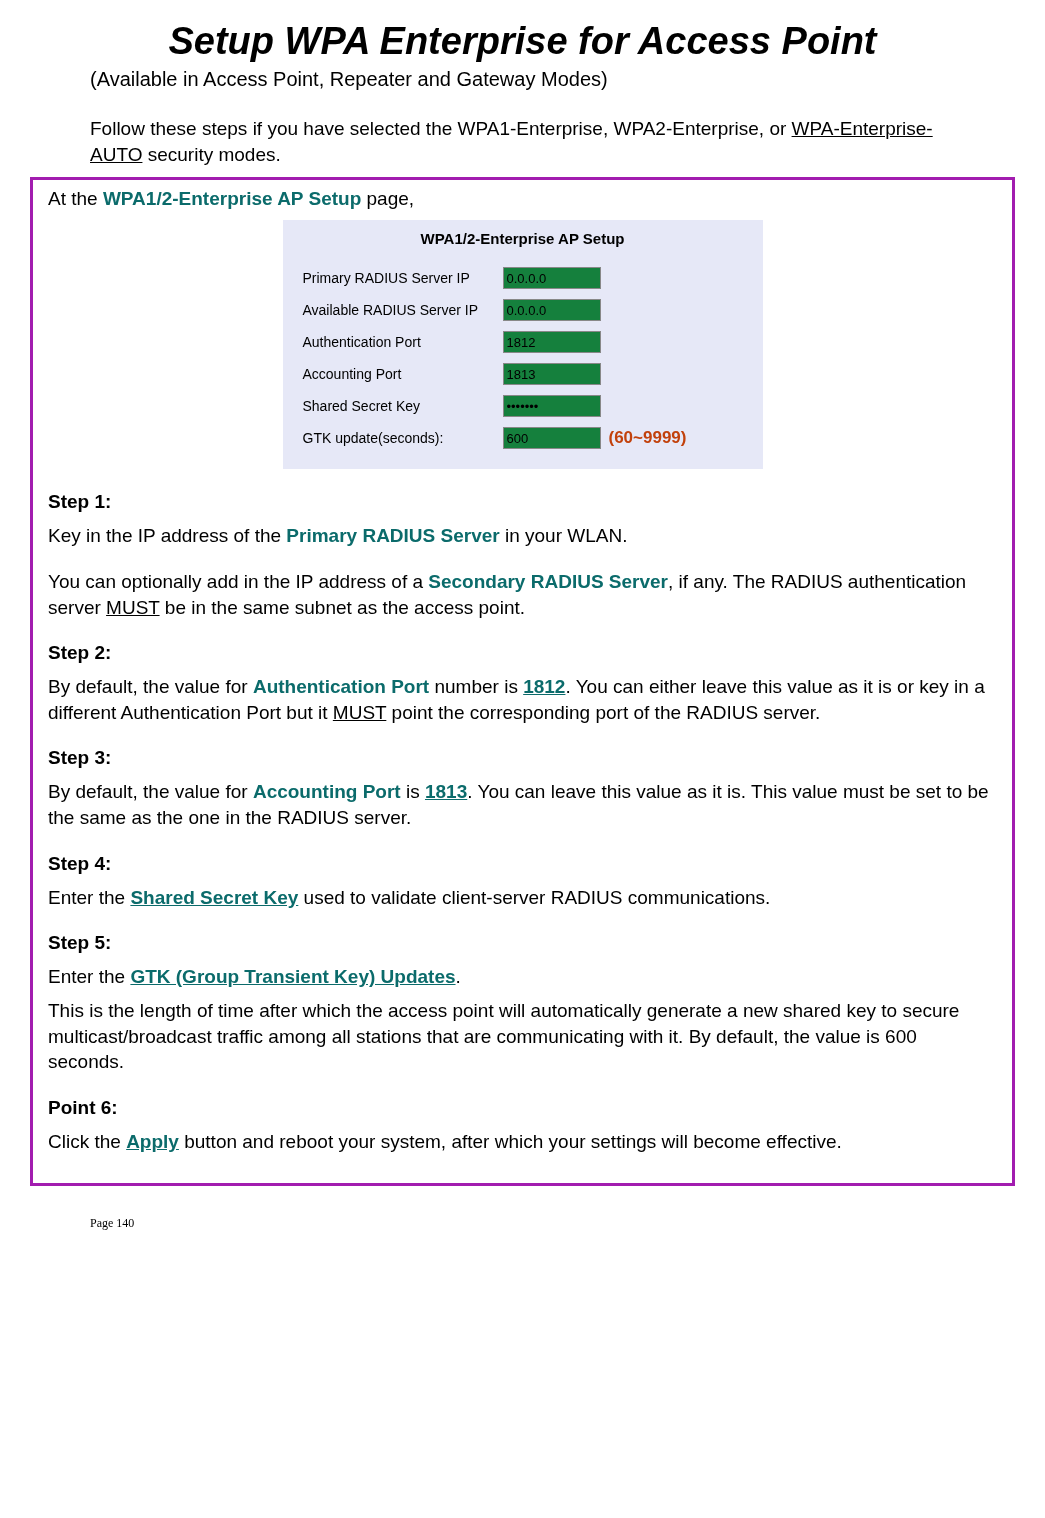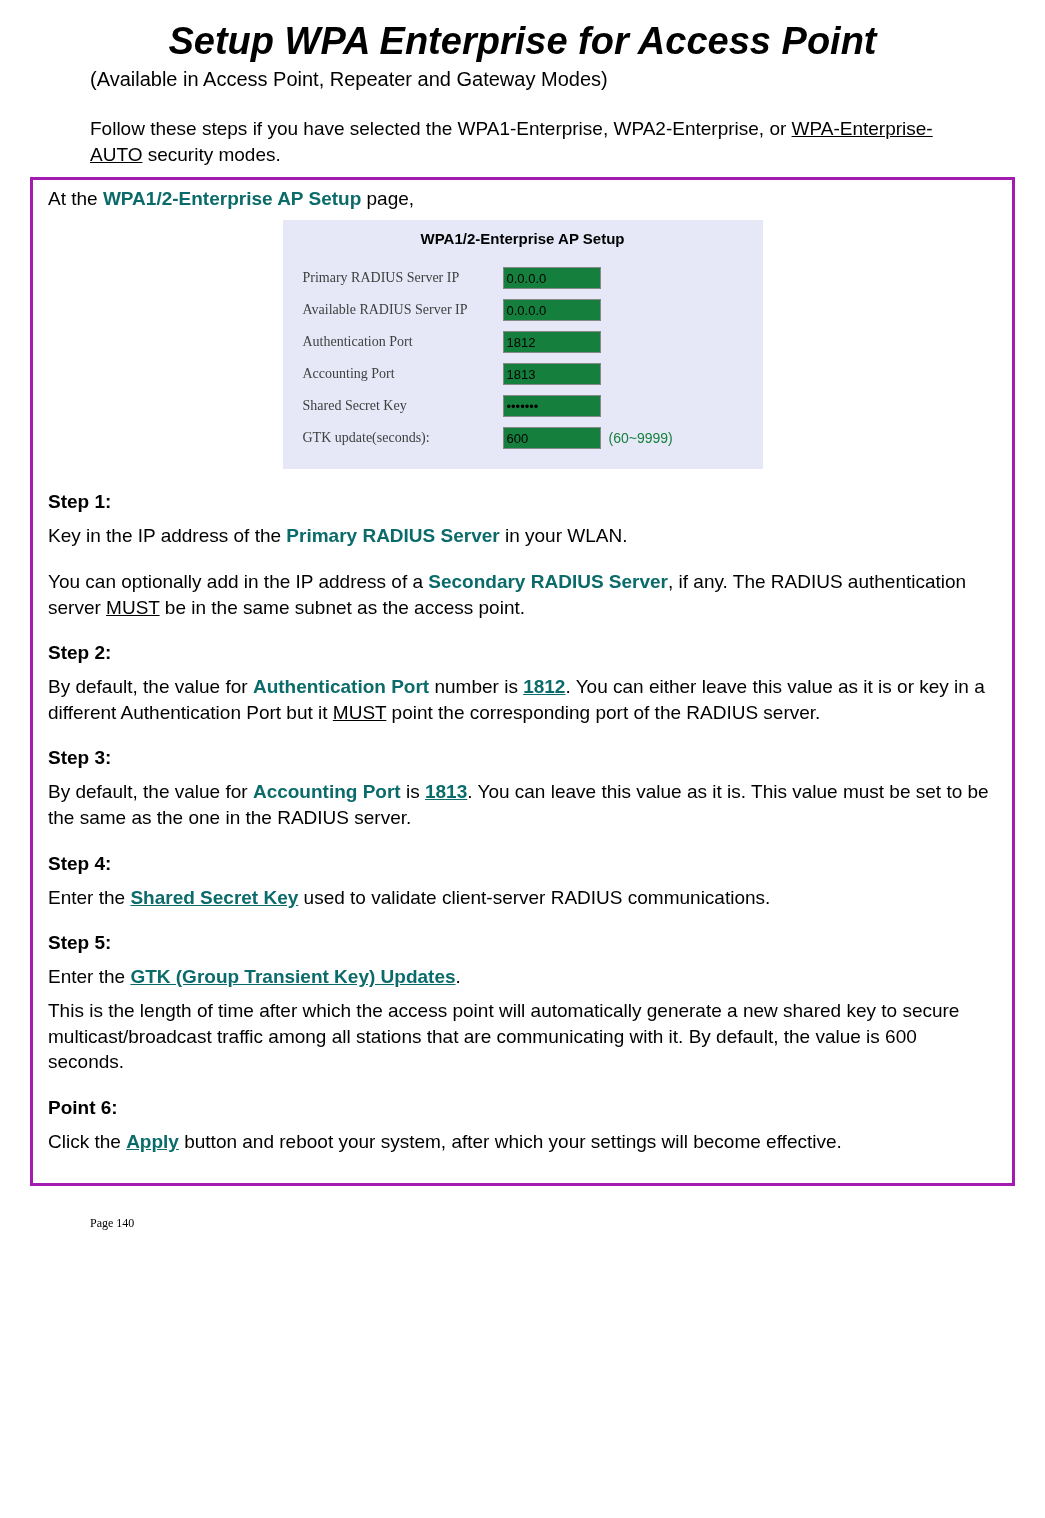--- a/index.html
+++ b/index.html
@@ -60,37 +60,38 @@
       margin-bottom: 20px;
       color: #000;
     }
     .form-row {
       display: flex;
       align-items: center;
       margin-bottom: 10px;
     }
     .form-label {
       width: 200px;
-      color: #404040;
-      font-family: Liberation Serif, serif;
+      color: #000000;
+      font-family: Liberation Sans, sans-serif;
     }
     .form-input {
       width: 90px;
       height: 18px;
       border: 1px solid #888;
       background: #15803d;
       font-size: 13px;
       padding: 1px 3px;
       font-family: Arial, sans-serif;
     }
     .form-range {
       margin-left: 8px;
       font-family: Arial, sans-serif;
-      font-size: 14px;
-      color: #15803d;
+      font-size: 17px;
+      color: #c2410c;
+      font-weight: bold;
     }
     .step-label {
       font-weight: bold;
       margin-top: 22px;
       margin-bottom: 10px;
     }
     .step-text {
       line-height: 1.35;
       margin-bottom: 8px;
     }

